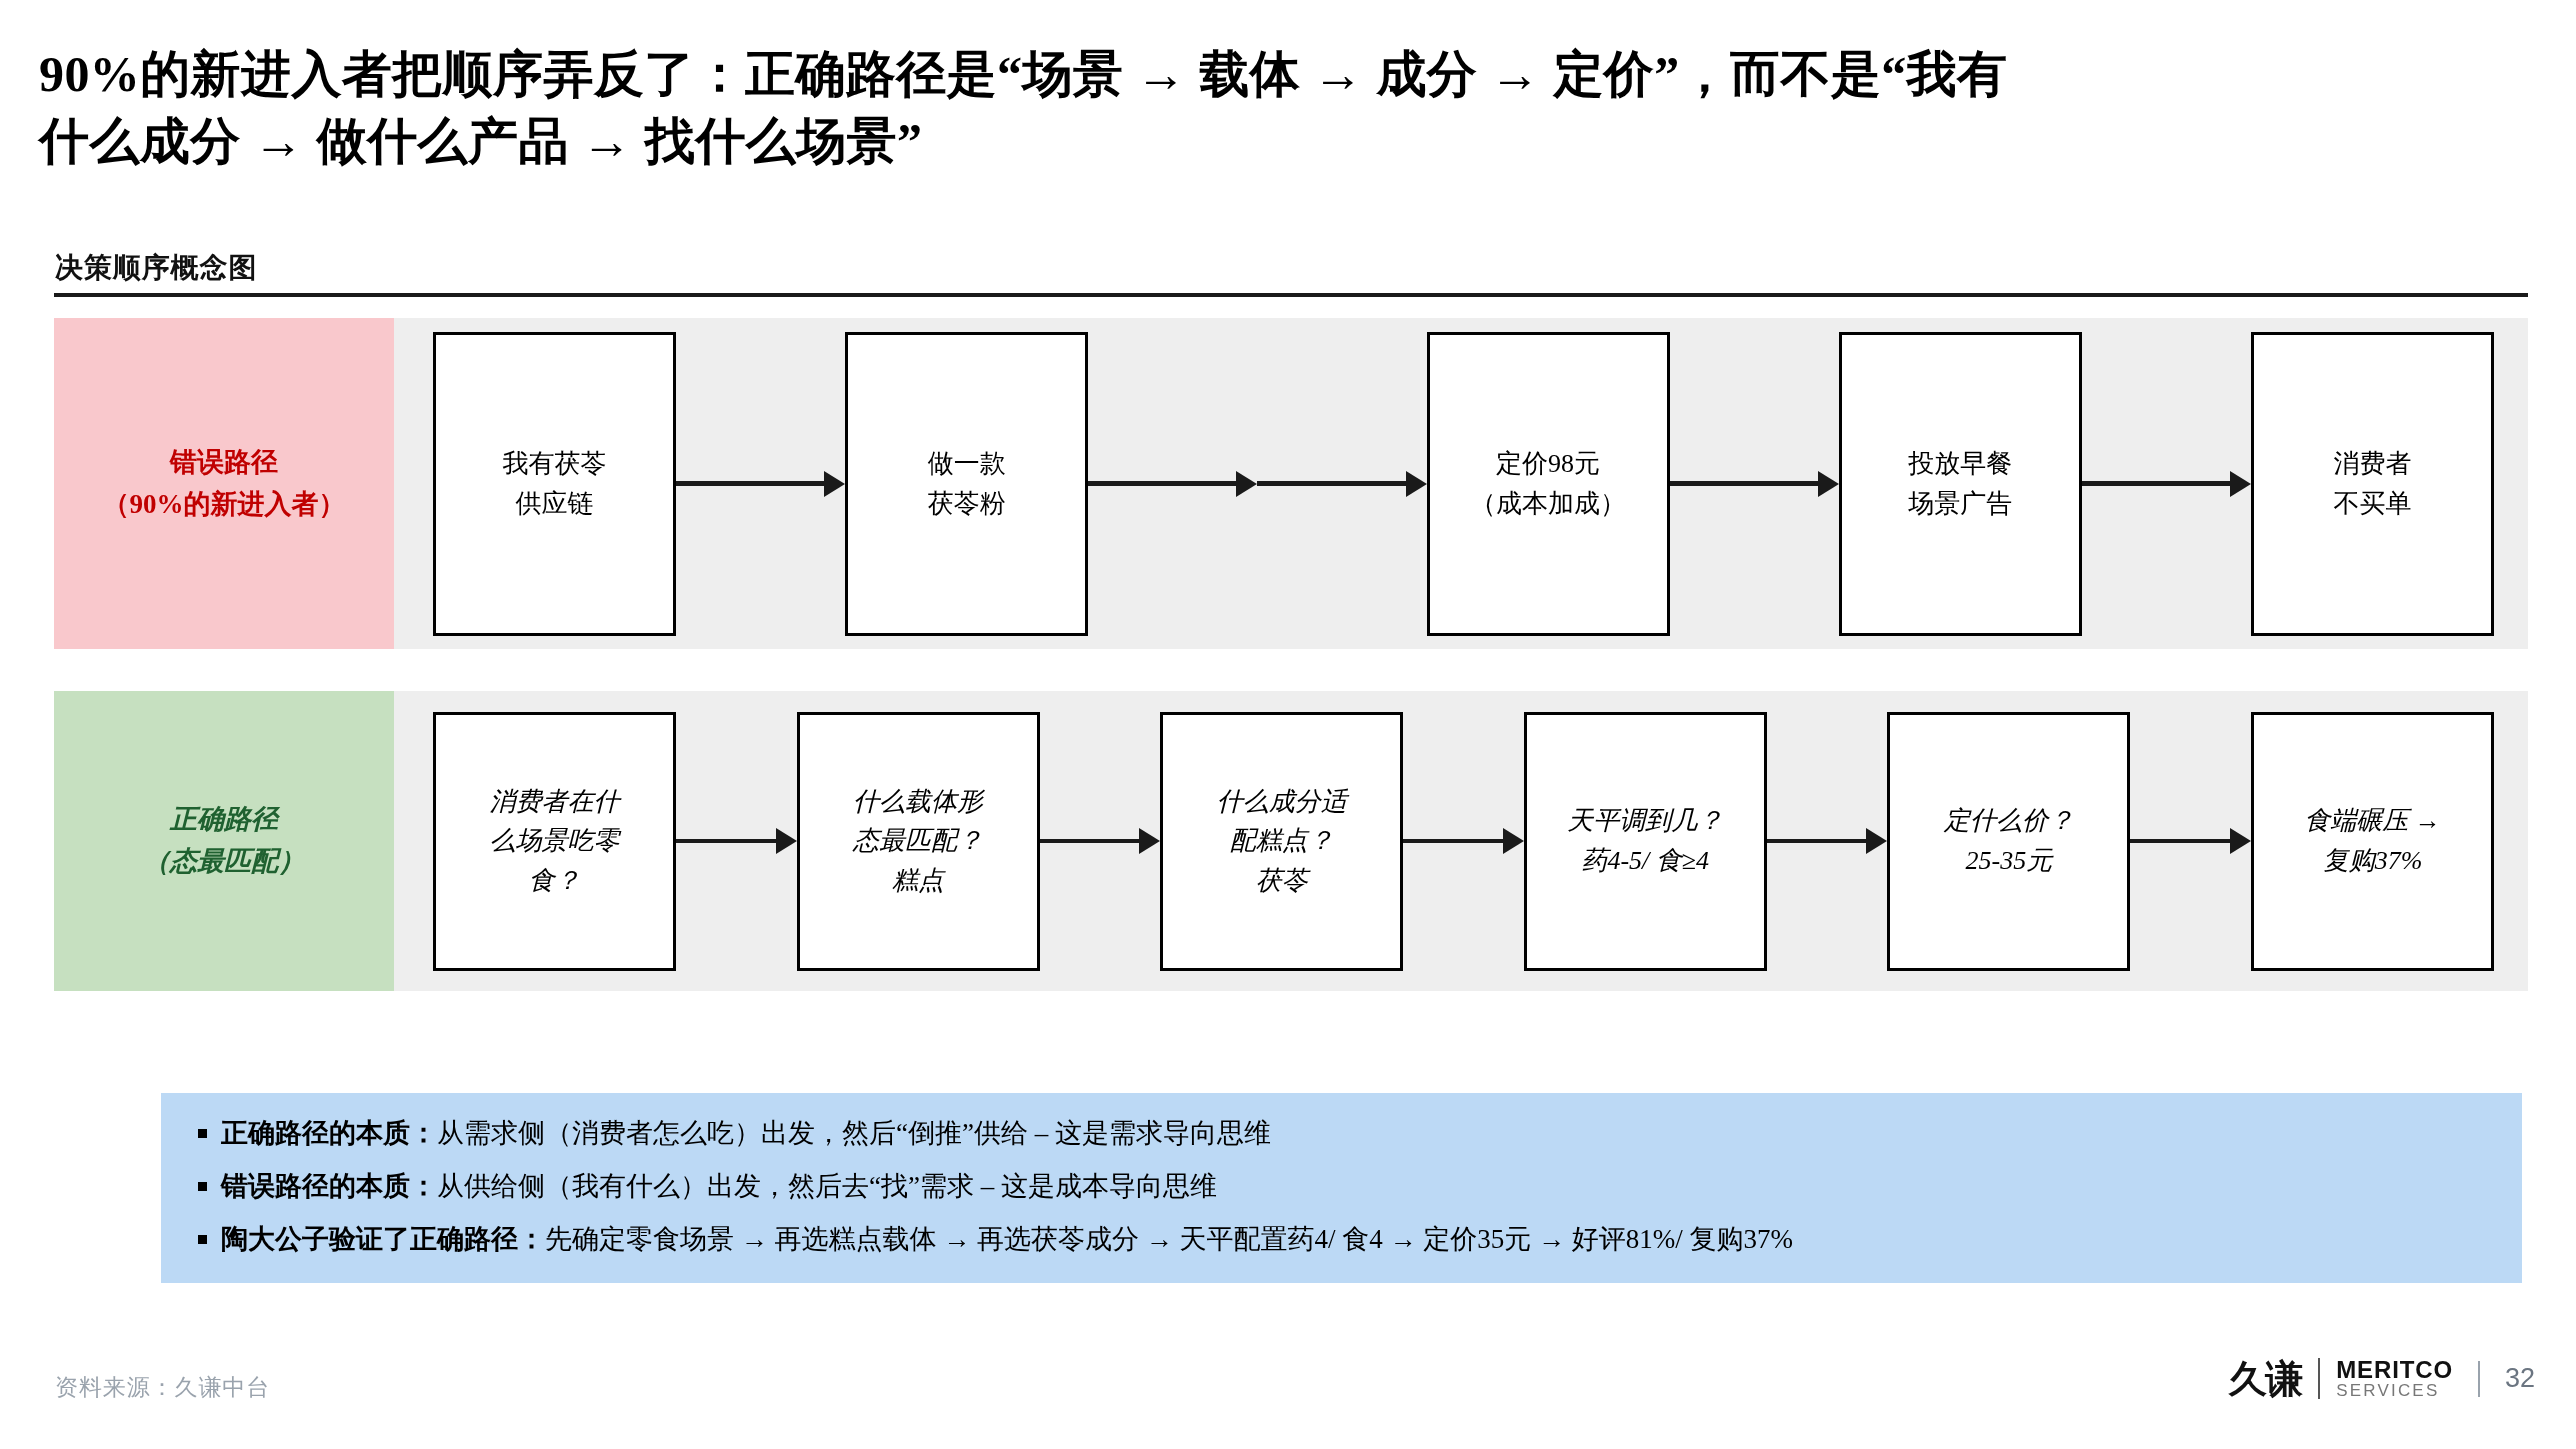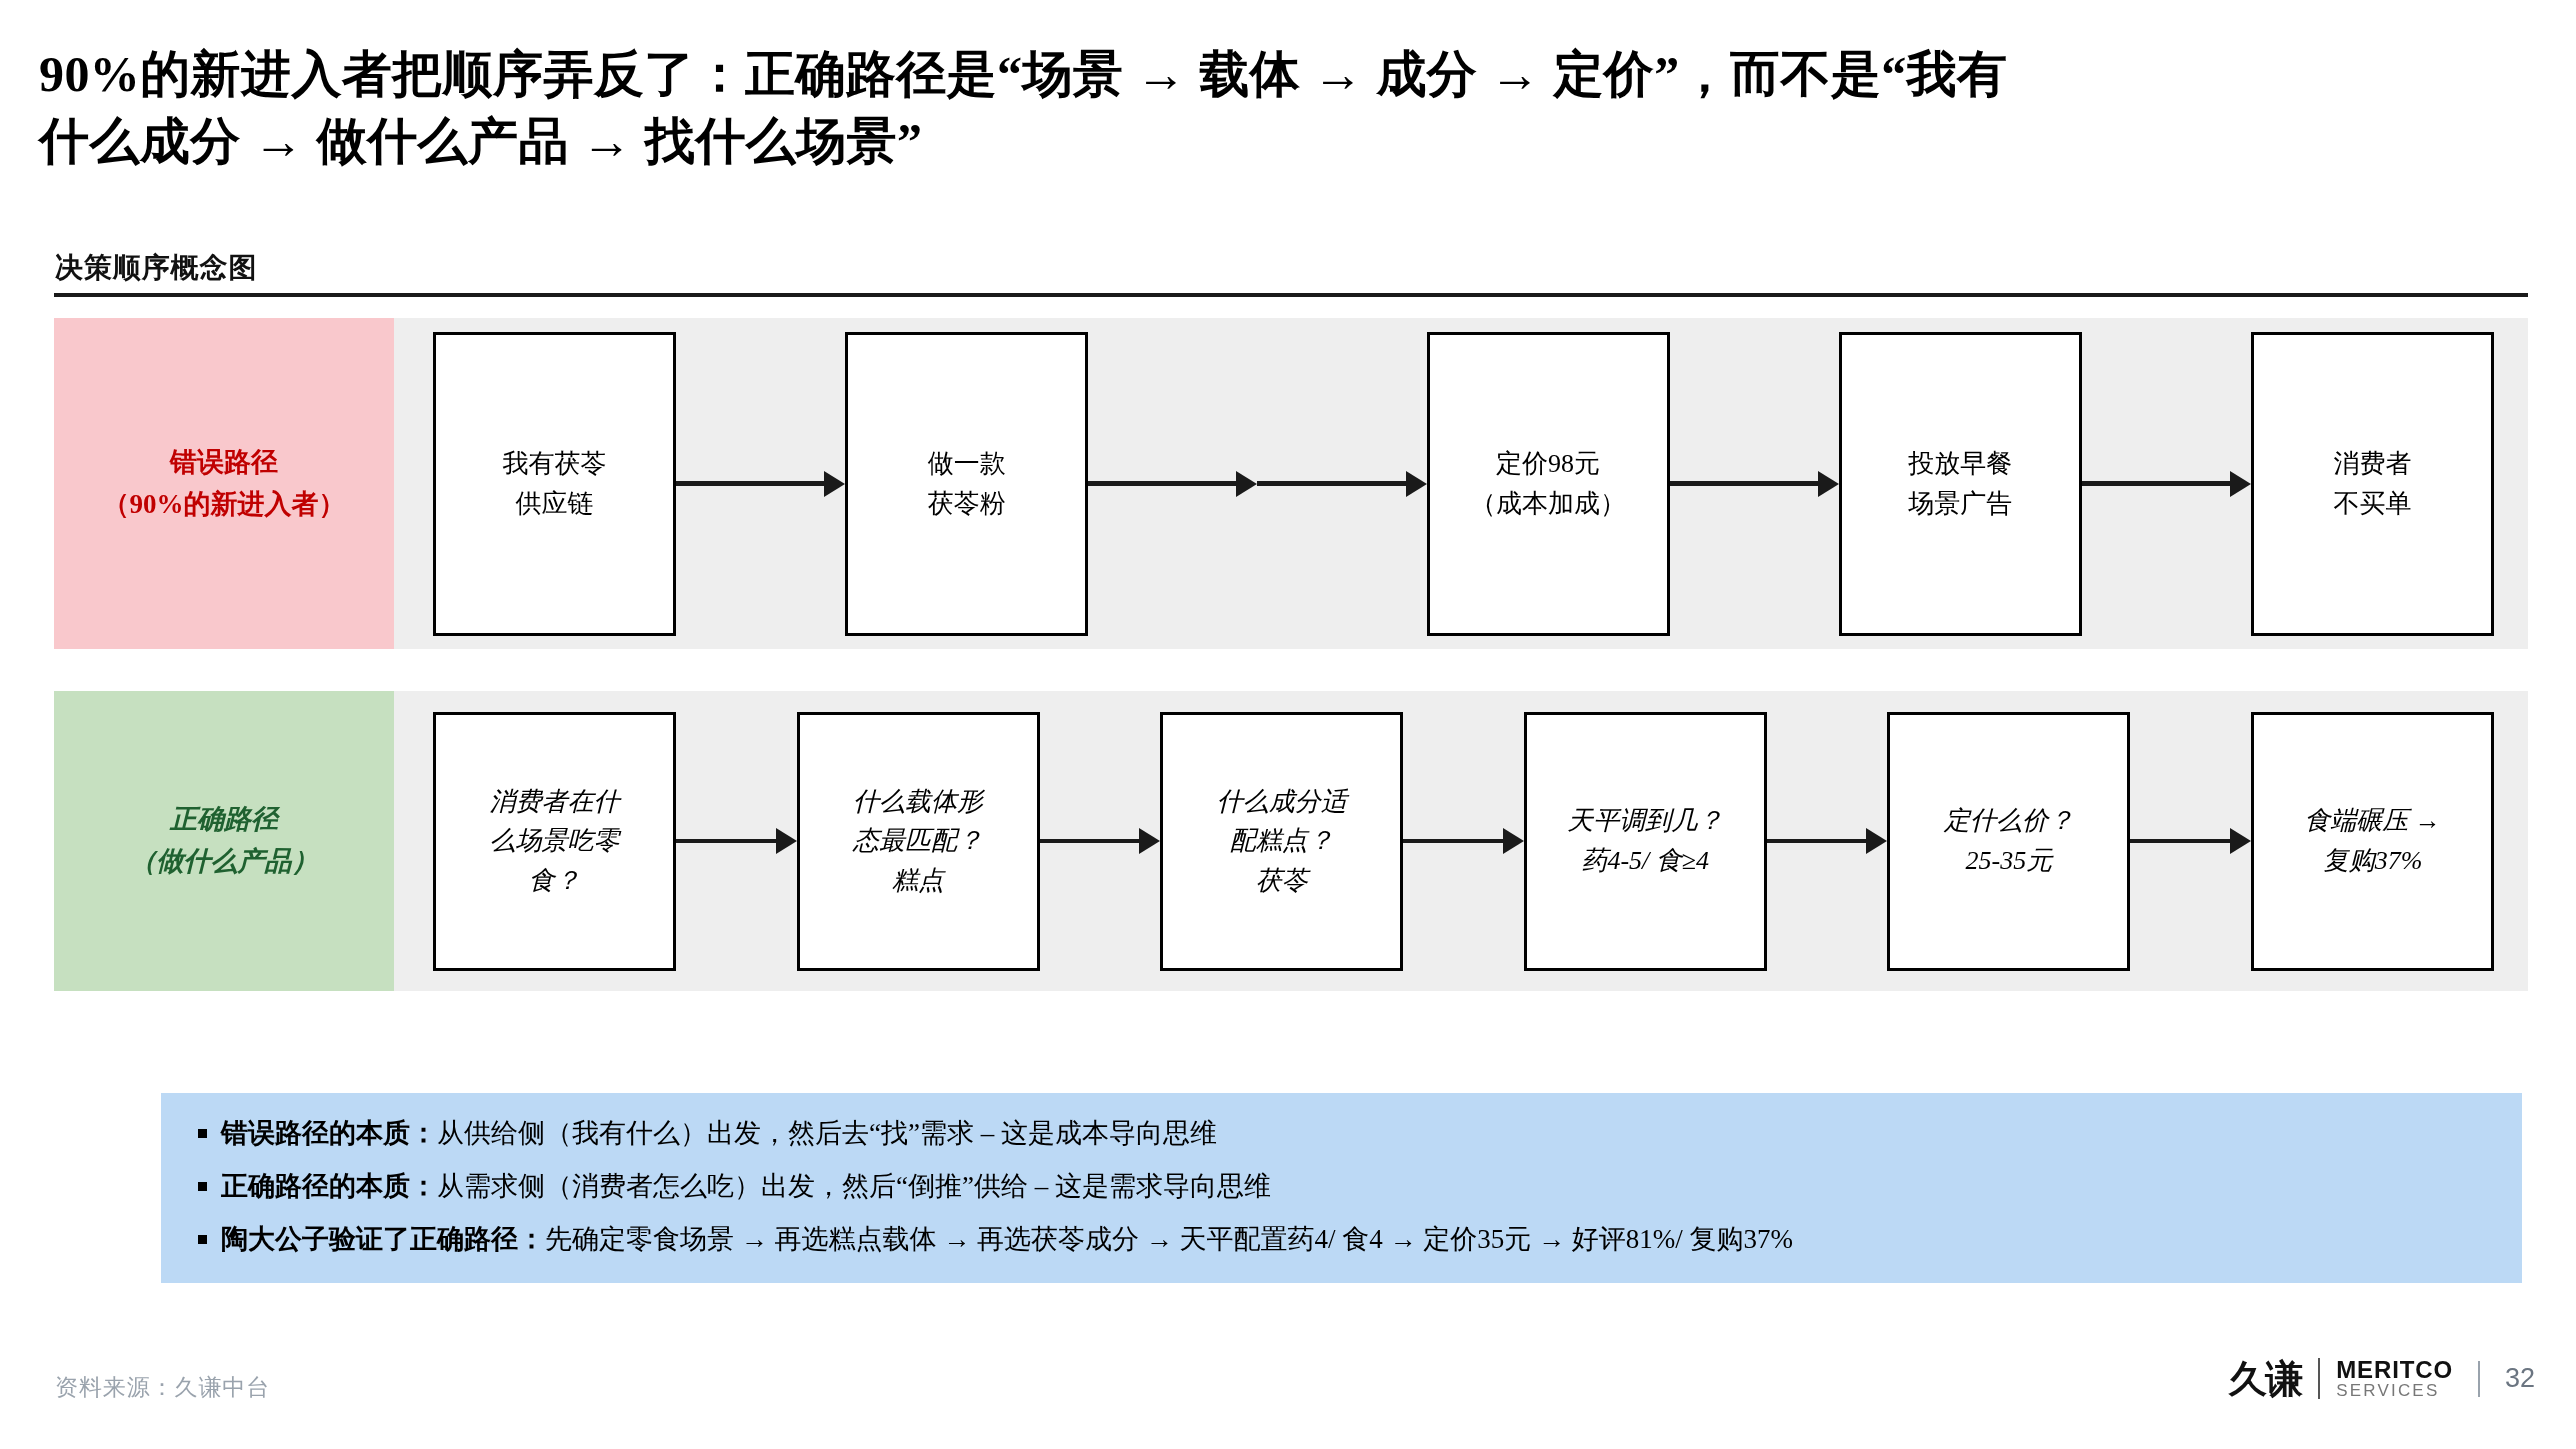--- a/index.html
+++ b/index.html
@@ -246,21 +246,21 @@
           <div>不买单</div>
         </div>
       </div>
 
     </div>
   </div>
 
   <div class="band" id="band-right">
     <div class="band-tag tag-right">
       <div>正确路径</div>
-      <div>（做什么产品）</div>
+      <div>（态最匹配）</div>
     </div>
     <div class="band-flow">
 
       <div class="node">
         <div class="node-text">
           <div>消费者在什</div>
           <div>么场景吃零</div>
           <div>食？</div>
         </div>
       </div>
@@ -320,30 +320,30 @@
           <div>食端碾压 →</div>
           <div>复购37%</div>
         </div>
       </div>
 
     </div>
   </div>
 
   <div class="callout">
     <ul>
+      <li>
+        <span class="bullet"></span>
+        <b>正确路径的本质：</b><span>从需求侧（消费者怎么吃）出发，然后“倒推”供给 – 这是需求导向思维</span>
+      </li>
       <li>
         <span class="bullet"></span>
         <b>错误路径的本质：</b><span>从供给侧（我有什么）出发，然后去“找”需求 – 这是成本导向思维</span>
       </li>
       <li>
         <span class="bullet"></span>
-        <b>正确路径的本质：</b><span>从需求侧（消费者怎么吃）出发，然后“倒推”供给 – 这是需求导向思维</span>
-      </li>
-      <li>
-        <span class="bullet"></span>
         <b>陶大公子验证了正确路径：</b><span>先确定零食场景 → 再选糕点载体 → 再选茯苓成分 → 天平配置药4/ 食4 → 定价35元 → 好评81%/ 复购37%</span>
       </li>
     </ul>
   </div>
 
   <div class="source">资料来源：久谦中台</div>
 
   <div class="brand">
     <div class="brand-cn">久谦</div>
     <div class="brand-divider"></div>

